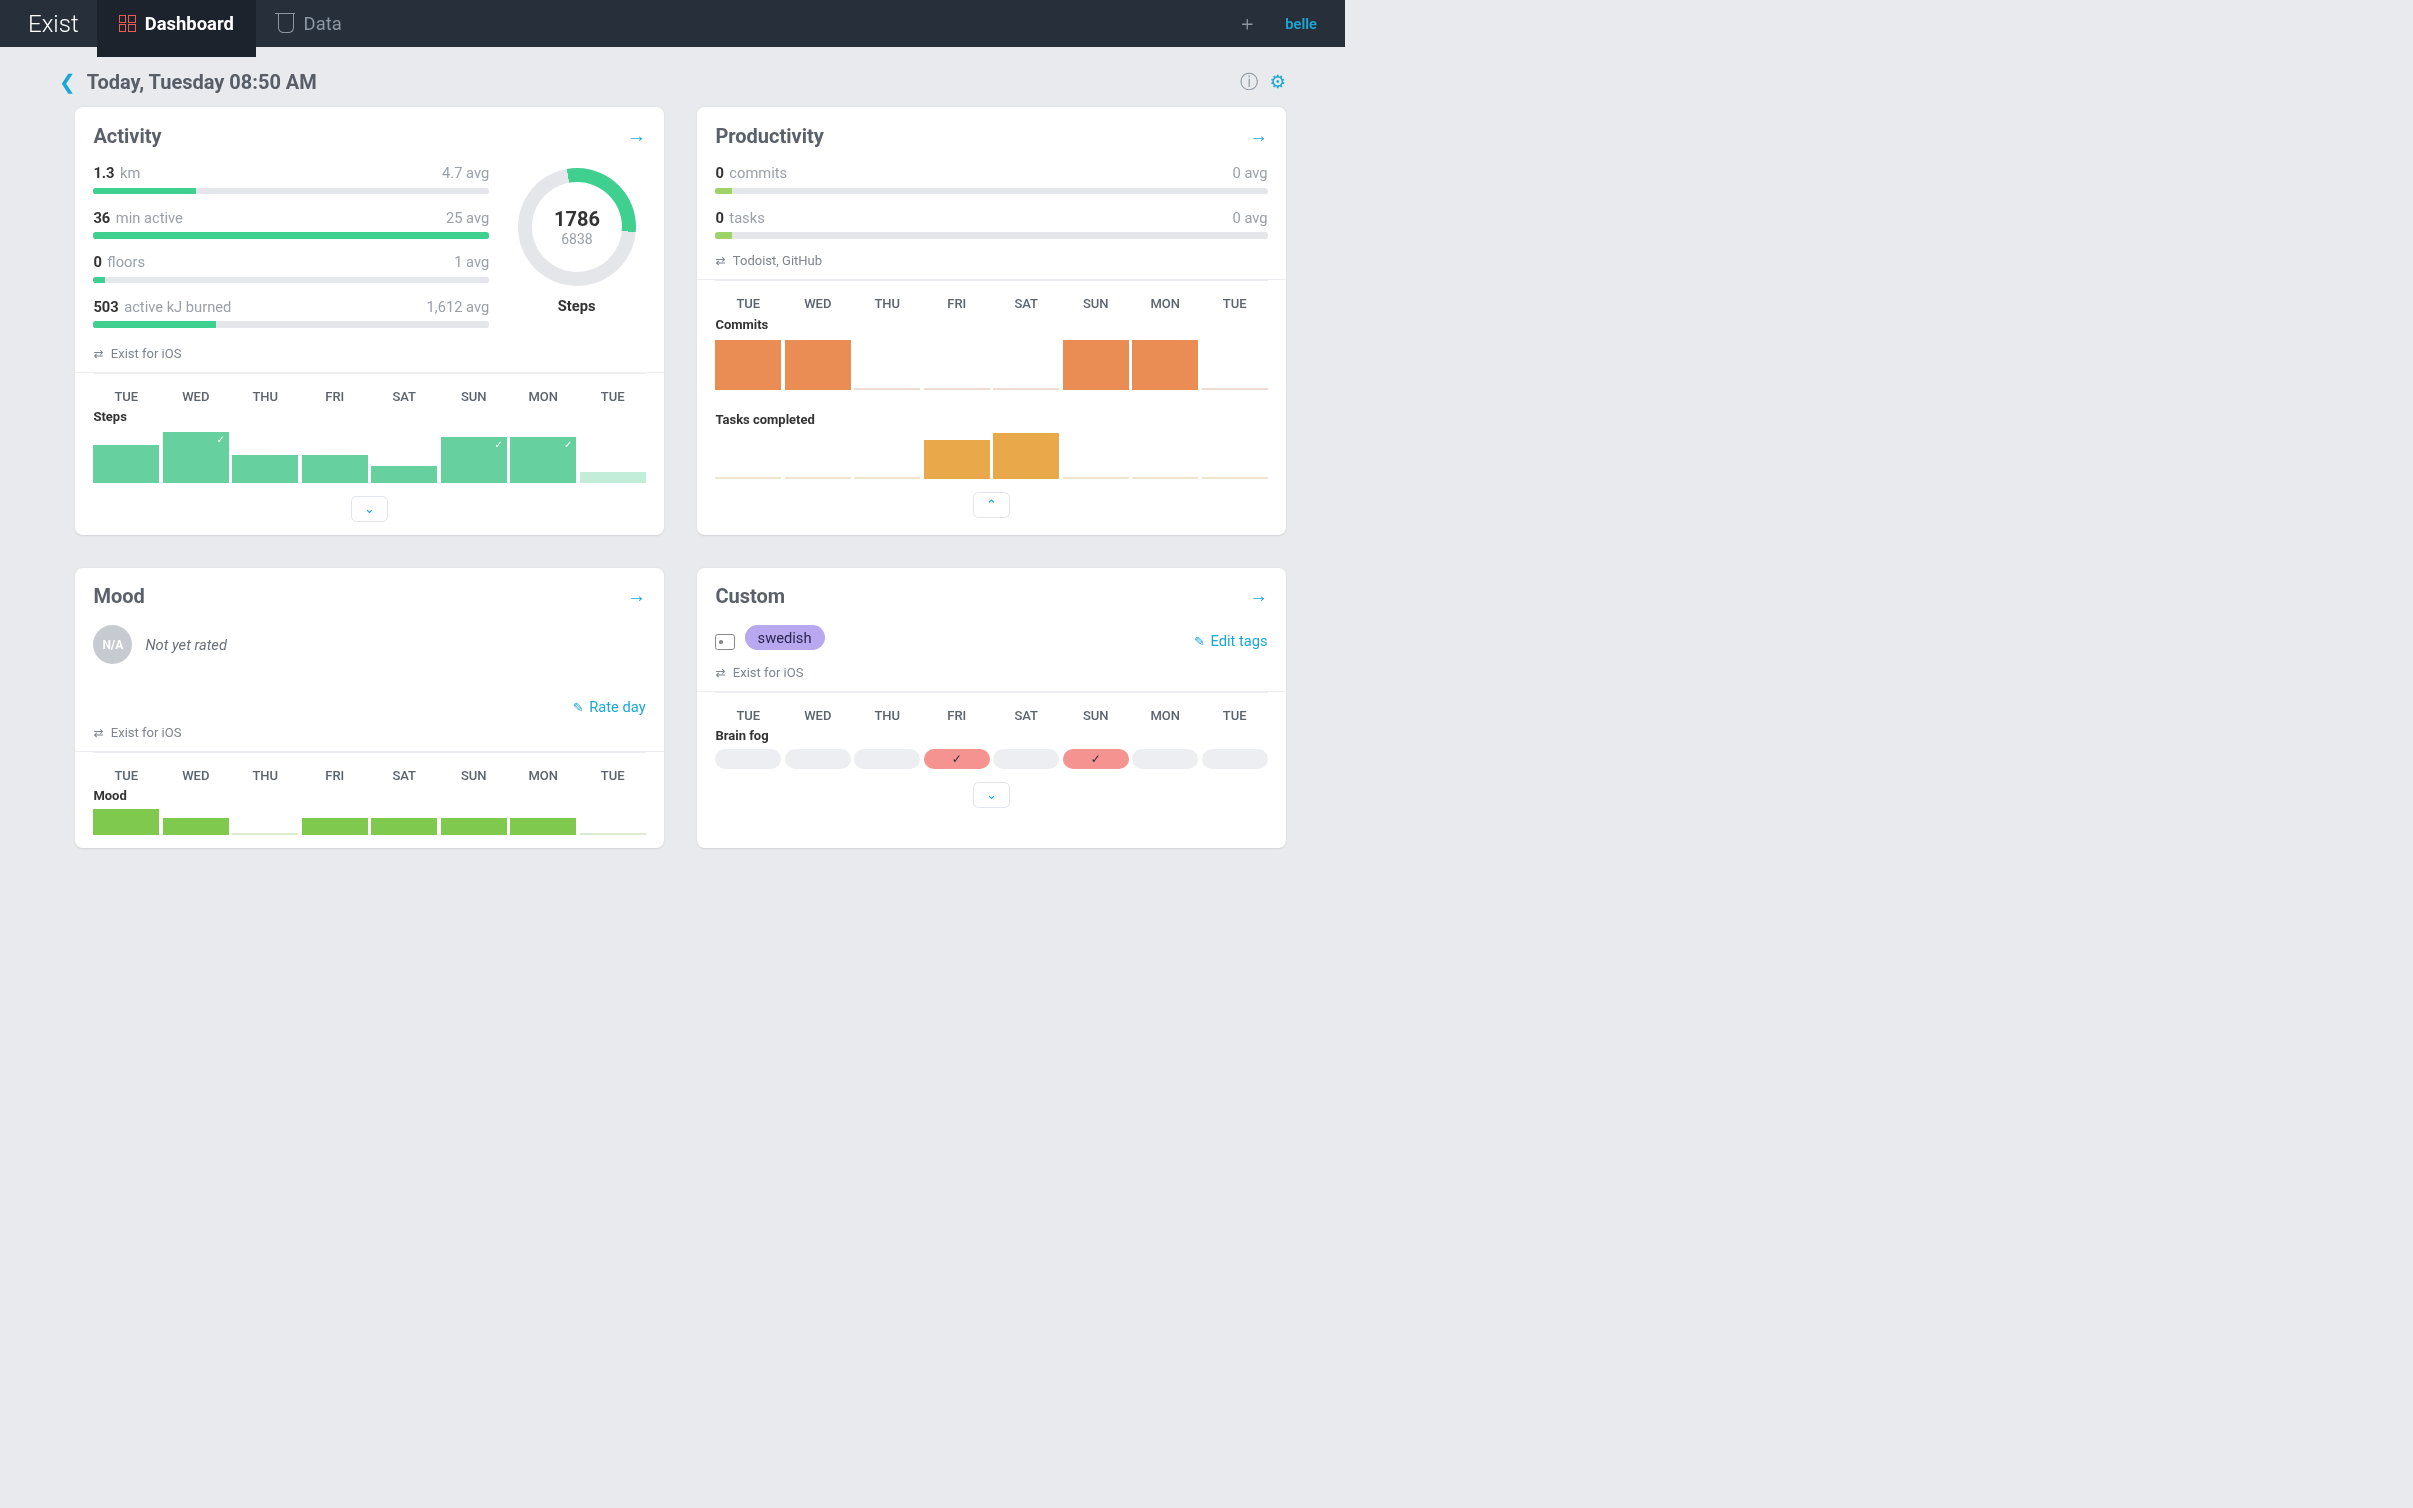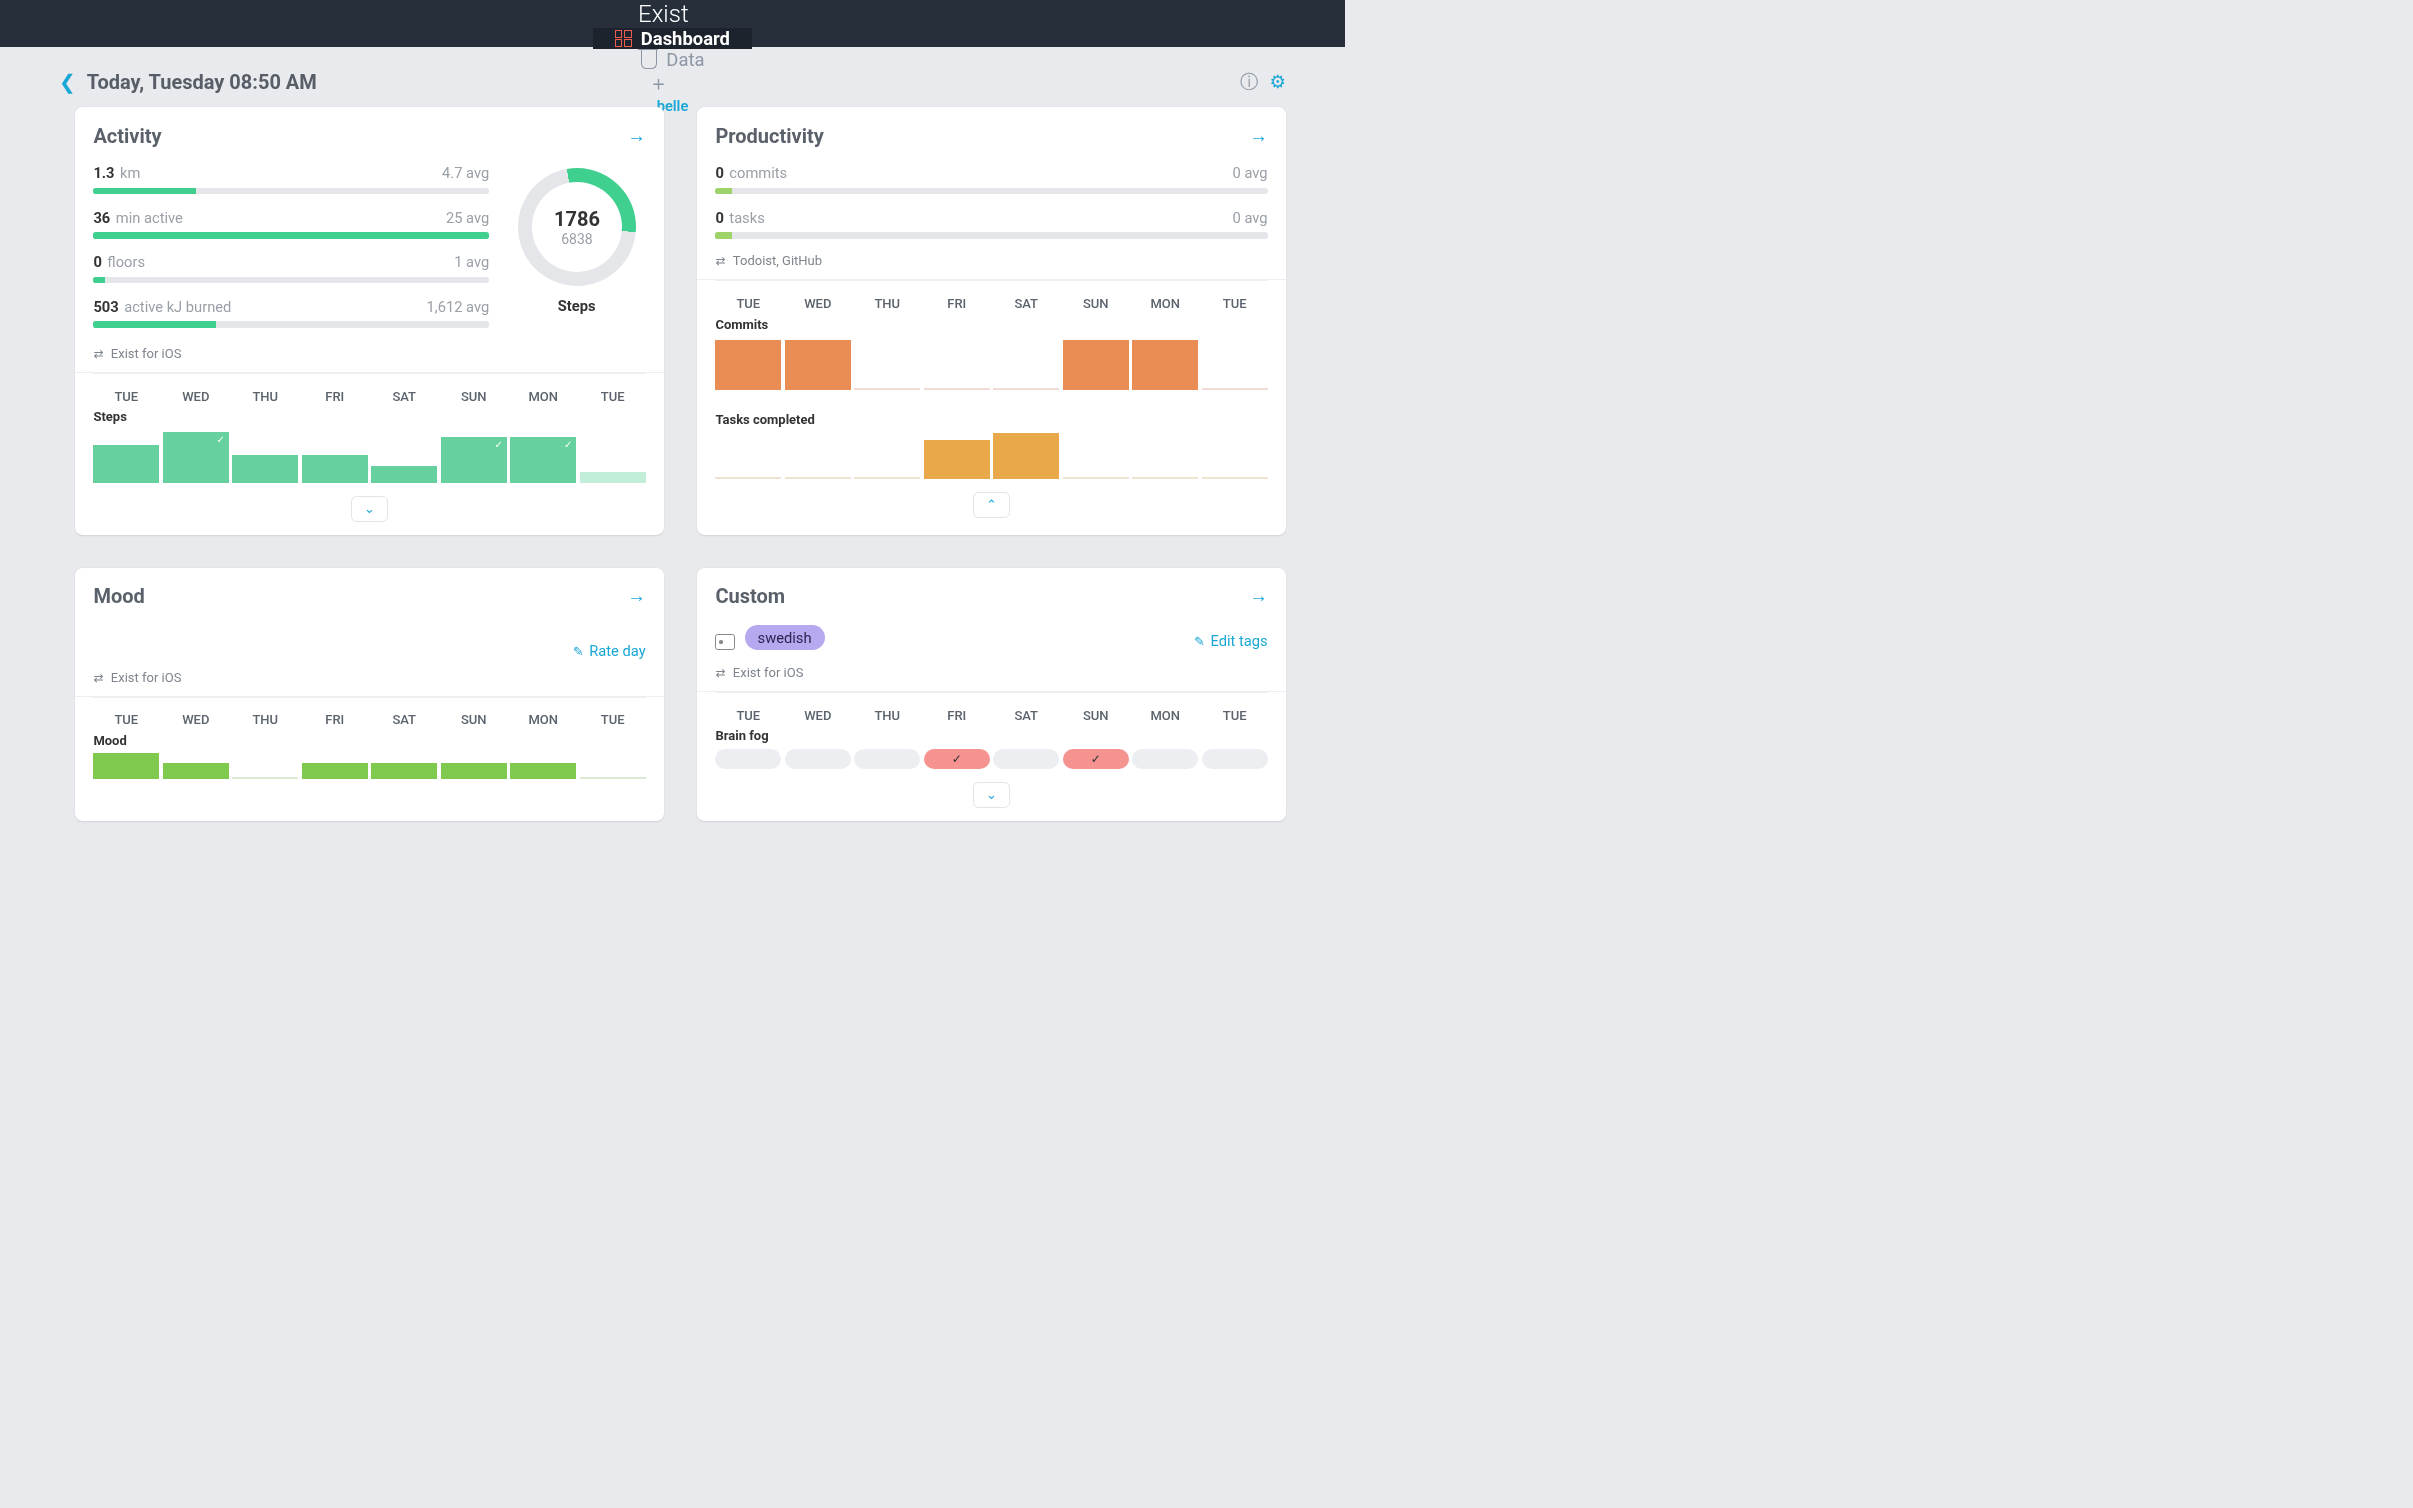--- a/index.html
+++ b/index.html
@@ -8,21 +8,20 @@
   background: #e8eaed;
   color: #333;
   width: 1345px;
 }
 .topnav {
   background: #262f3a;
   height: 47px;
   display: flex;
   align-items: center;
   padding: 0 28px;
-  flex-direction: column;
 }
 .brand {
   color: #fff;
   font-size: 24px;
   font-weight: 300;
   margin-right: 18.4px;
 }
 .nav-item {
   display: flex;
   align-items: center;
@@ -515,20 +514,24 @@
       </div>
       <div class="expand-btn">⌃</div>
     </div>
 
     <div class="card">
       <div class="card-header">
         <div class="card-title">Mood</div>
         <div class="card-arrow">→</div>
       </div>
 
+      <div class="mood-row">
+        <div class="na-circle">N/A</div>
+        <div class="italic">Not yet rated</div>
+      </div>
       <div class="mood-row" style="margin-top:34px">
         <span></span>
         <div class="rate-link">
           <span class="pencil-icon"></span>
           <span>Rate day</span>
         </div>
       </div>
 
       <div class="source-row" style="margin-top:9.2px">
         <span class="sync-icon"></span>

